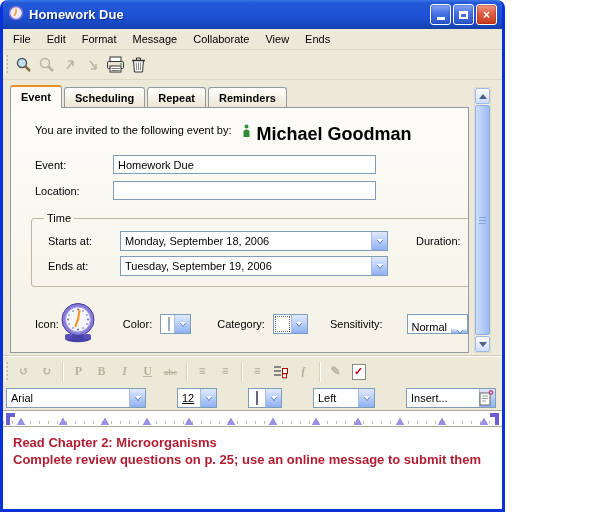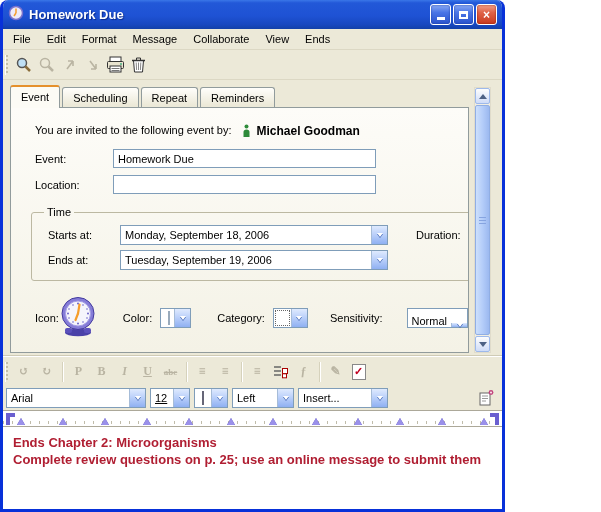--- a/index.html
+++ b/index.html
@@ -28,21 +28,21 @@
   .menubar { height:21px; flex:0 0 21px; display:flex; align-items:center; background:#ece9d8; border-bottom:1px solid #dcd8c4; padding-left:2px; }
   .menubar .mitem { font-size:11px; padding:2px 8px; color:#000; }
   
   .grip { width:3px; height:20px; margin:0 4px 0 2px; background:repeating-linear-gradient(180deg,#c4c0aa 0 2px,transparent 2px 4px); border-left:1px solid #fff; }
   .tbsep { width:1px; height:20px; background:#d6d2bc; box-shadow:1px 0 0 #fff; margin:0 4px; }
   .tbtn { width:23px; height:23px; display:grid; place-items:center; border:1px solid transparent; border-radius:2px; }
   .tbtn.disabled { color:#b9b4a2; }
   .toolbar { height:30px; flex:0 0 30px; display:flex; align-items:center; background:#ece9d8; border-bottom:1px solid #dcd8c4; }
   
   .tabzone { flex:0 0 276px; position:relative; padding:5px 0 0 0; }
-  .tabs { display:flex; margin-left:7px; height:22px; align-items:flex-end; position:relative; z-index:2; }
+  .tabs { display:flex; margin-left:7px; height:22px; align-items:flex-end; position:relative; z-index:2;font-weight:bold; }
   .tab {
     height:20px; padding:0 10px; margin-right:2px; font-size:11px;
     display:flex; align-items:center;
     background:linear-gradient(180deg,#fffefb,#ece9d8 90%);
     border:1px solid #919b9c; border-bottom:none; border-radius:3px 3px 0 0;
   }
   .tab.active {
     height:23px; background:#fcfbf5; border-top:2px solid #e5902c; margin-bottom:-1px;
     padding-bottom:1px;
   }
@@ -55,21 +55,21 @@
     position:absolute; right:11px; top:7px; bottom:3px; width:17px;
     display:flex; flex-direction:column; background:#f1eee2; border:1px solid #e0dccb;
   }
   .sbtn { flex:0 0 16px; background:linear-gradient(180deg,#fdfdfd,#cfdcf8); border:1px solid #9db9eb; border-radius:2px; display:grid; place-items:center; }
   .tri-up { width:0; height:0; border-left:4px solid transparent; border-right:4px solid transparent; border-bottom:5px solid #4d6185; }
   .tri-down { width:0; height:0; border-left:4px solid transparent; border-right:4px solid transparent; border-top:5px solid #4d6185; }
   .sthumb { flex:1; margin:1px 0; background:linear-gradient(90deg,#cde0fc,#b4cdf9 50%,#9cb9f0); border:1px solid #90aee4; border-radius:2px; display:grid; place-items:center; }
   .sthumb .gripdots { width:7px; height:7px; background:repeating-linear-gradient(180deg,#86a4e0 0 1px,transparent 1px 3px); }
   
   .invited { display:flex; align-items:flex-start; margin:12px 0 10px 24px; font-size:11px; }
-  .invited .org { font-weight:bold; font-size:12px; margin-left:6px; }
+  .invited .org { font-weight:bold; font-size:18px; margin-left:6px; }
   .frow { display:flex; align-items:center; margin:7px 0 7px 24px; }
   .frow .flabel { width:78px; font-size:11px; }
   .xpinput { width:263px; height:19px; border:1px solid #7f9db9; background:#fff; font-size:11px; padding:0 4px; font-family:inherit; }
   fieldset.timegroup { margin:12px 14px 0 20px; border:1px solid #bcb8a2; border-radius:3px; padding:4px 8px 8px 8px; }
   fieldset.timegroup legend { font-size:11px; padding:0 3px; margin-left:4px; }
   .trow { display:flex; align-items:center; height:25px; }
   .tlabel1 { width:72px; font-size:11px; margin-left:8px; }
   .tlabel2 { width:62px; font-size:11px; margin-left:28px; }
   .combo { display:flex; height:20px; border:1px solid #7f9db9; background:#fff; align-items:stretch; }
   .combo .ctxt { flex:1; font-size:11px; padding:3px 4px 0 4px; white-space:nowrap; overflow:hidden; }
@@ -82,21 +82,21 @@
   .checklabel { font-size:11px; margin-left:5px; }
   .iconrow { display:flex; align-items:center; margin:14px 0 0 24px; }
   .iconrow .ilabel { font-size:11px; }
   .swatch { width:22px; height:12px; margin:2px 0 0 3px; border:1px solid #9ab; }
   .combo.category .ctxt { outline:1px dotted #666; outline-offset:-2px; }
   
   .fmtbar { height:30px; flex:0 0 30px; display:flex; align-items:center; background:#ece9d8; border-top:1px solid #fff; box-shadow:0 -1px 0 #cfcbb6; }
   .fmtbar .tbtn { font-size:12px; font-weight:bold; font-family:"Liberation Serif","DejaVu Serif",serif; }
   .spelldoc { width:14px; height:16px; background:#fff; border:1px solid #888; display:grid; place-items:center; color:#c00020; font-size:11px; font-weight:bold; }
   
-  .fontbar { height:24px; flex:0 0 24px; display:flex; align-items:center; background:#ece9d8; padding-left:3px; position:relative; }
+  .fontbar { height:24px; flex:0 0 24px; display:flex; align-items:center; background:#ece9d8; padding-left:3px; position:relative;gap:27px; }
   .fontbar .combo { margin-right:4px; }
   .w-font { width:140px; } .w-size { width:40px;text-decoration:underline; } .w-color { width:34px; } .w-align { width:62px; } .w-insert { width:90px; }
   .fontswatch { margin:3px 0 0 3px; width:18px; height:11px; border:1px solid #667; }
   .objicon { position:absolute; right:7px; top:3px; }
   
   .ruler {
     height:17px; flex:0 0 17px; background:#fff; border-top:1px solid #aca899; border-bottom:1px solid #aca899;
     position:relative; display:flex; align-items:flex-end; padding:0 14px 1px 14px;
     background-image:repeating-linear-gradient(90deg,#c0bcaa 0 1px,transparent 1px 9px);
     background-size:100% 3px; background-position:0 10px; background-repeat:no-repeat;
@@ -438,17 +438,17 @@
       <span class="tabstop"></span>
       <span class="tabstop"></span>
       <span class="tabstop"></span>
       <span class="tabstop"></span>
       <span class="tabstop"></span>
     </span>
     <span class="rmarker"></span>
   </div>
 
   <div class="msgbody">
-    <div class="msgline">Ends Chapter 2: Microorganisms</div>
+    <div class="msgline">Read Chapter 2: Microorganisms</div>
     <div class="msgline">Complete review questions on p. 25; use an online message to submit them</div>
   </div>
 
 </div>
 
 </body></html>

